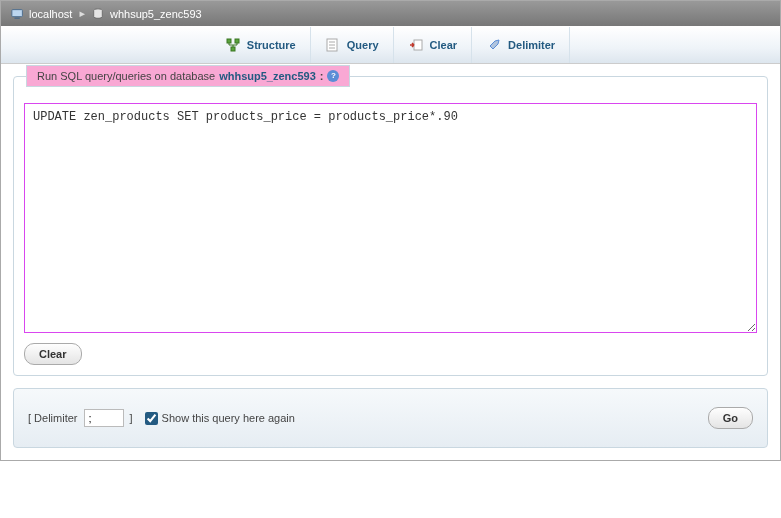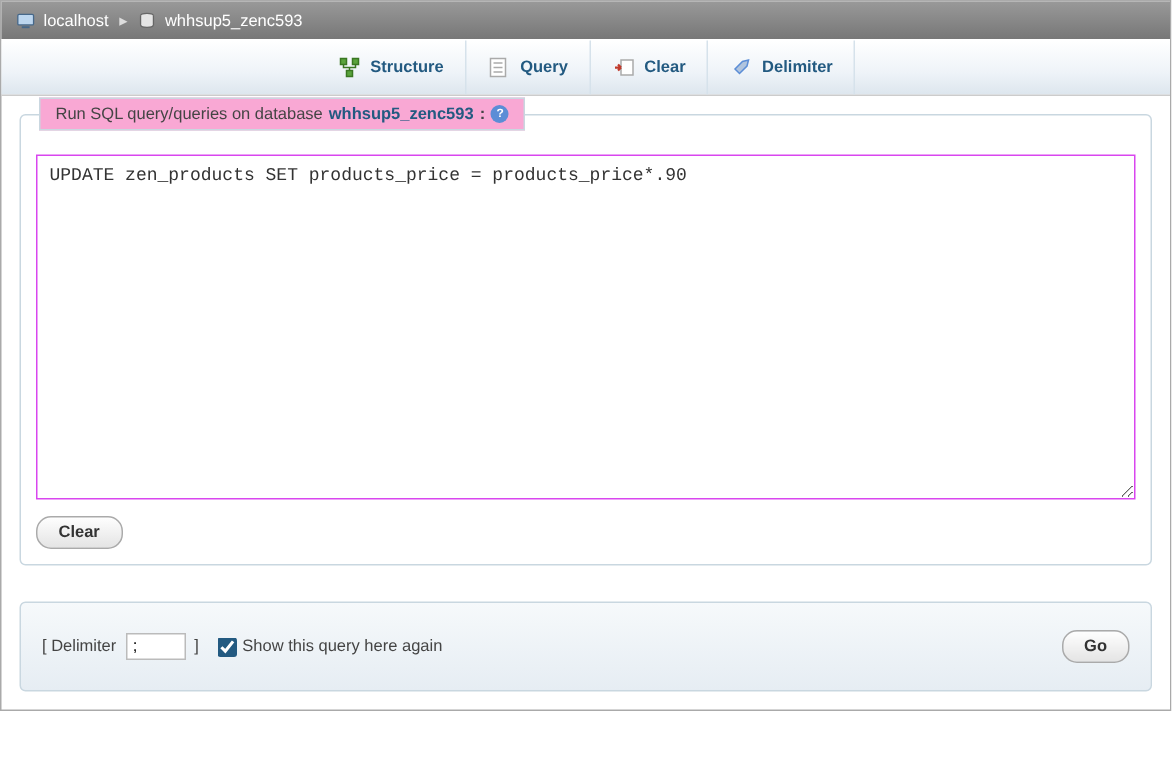--- a/index.html
+++ b/index.html
@@ -147,21 +147,21 @@
     border: 1px solid #aaa;
     border-radius: 10px;
     padding: 4px 14px;
     font-size: 11px;
     font-weight: bold;
     color: #333;
     cursor: pointer;
   }
   
   .footer-bar {
-    margin-top: 24px;
+    margin-top: 12px;
     border: 1px solid #c9d7e0;
     border-radius: 4px;
     background: linear-gradient(to bottom, #f6f9fb, #e6edf3);
     padding: 18px 14px;
     display: flex;
     align-items: center;
     justify-content: space-between;
   }
   .footer-left {
     display: flex;

